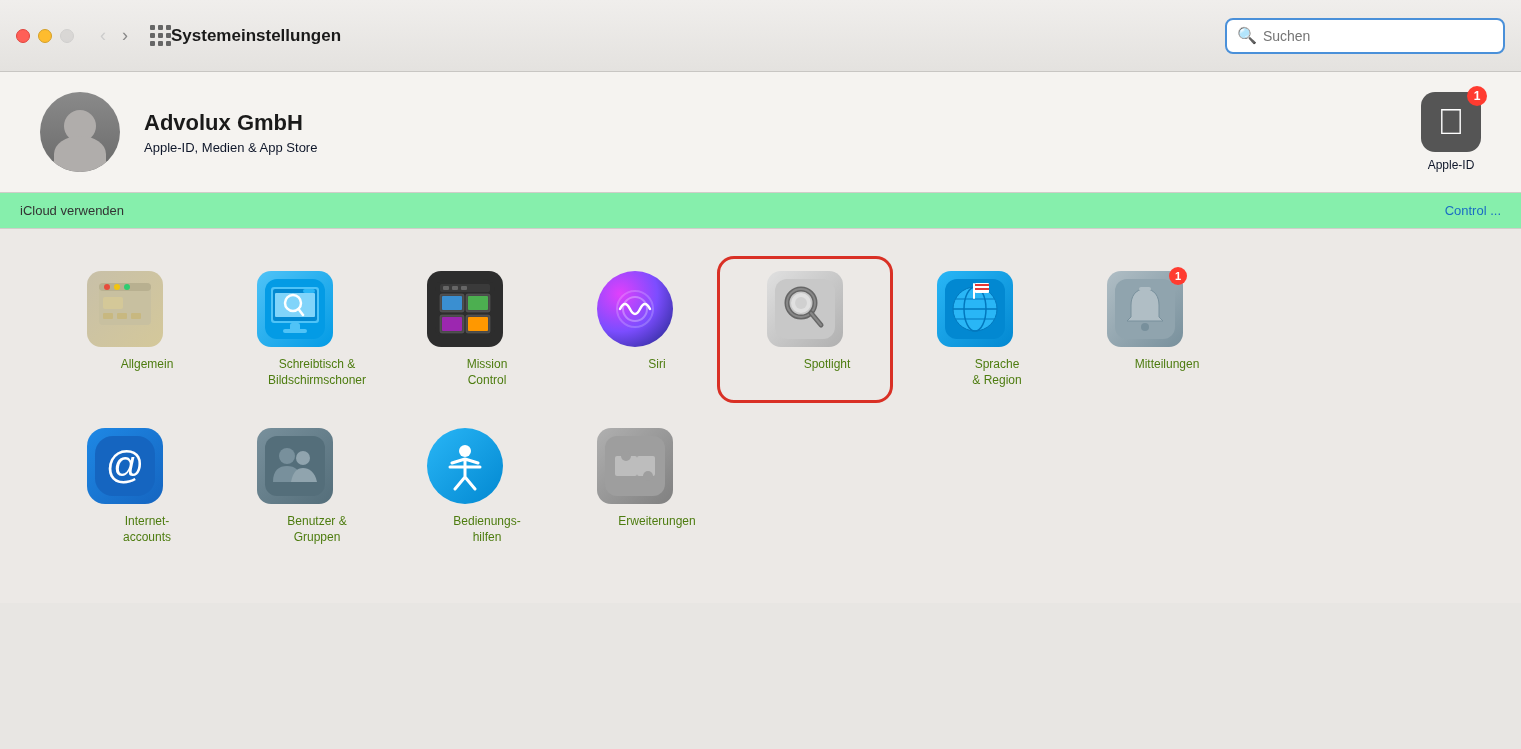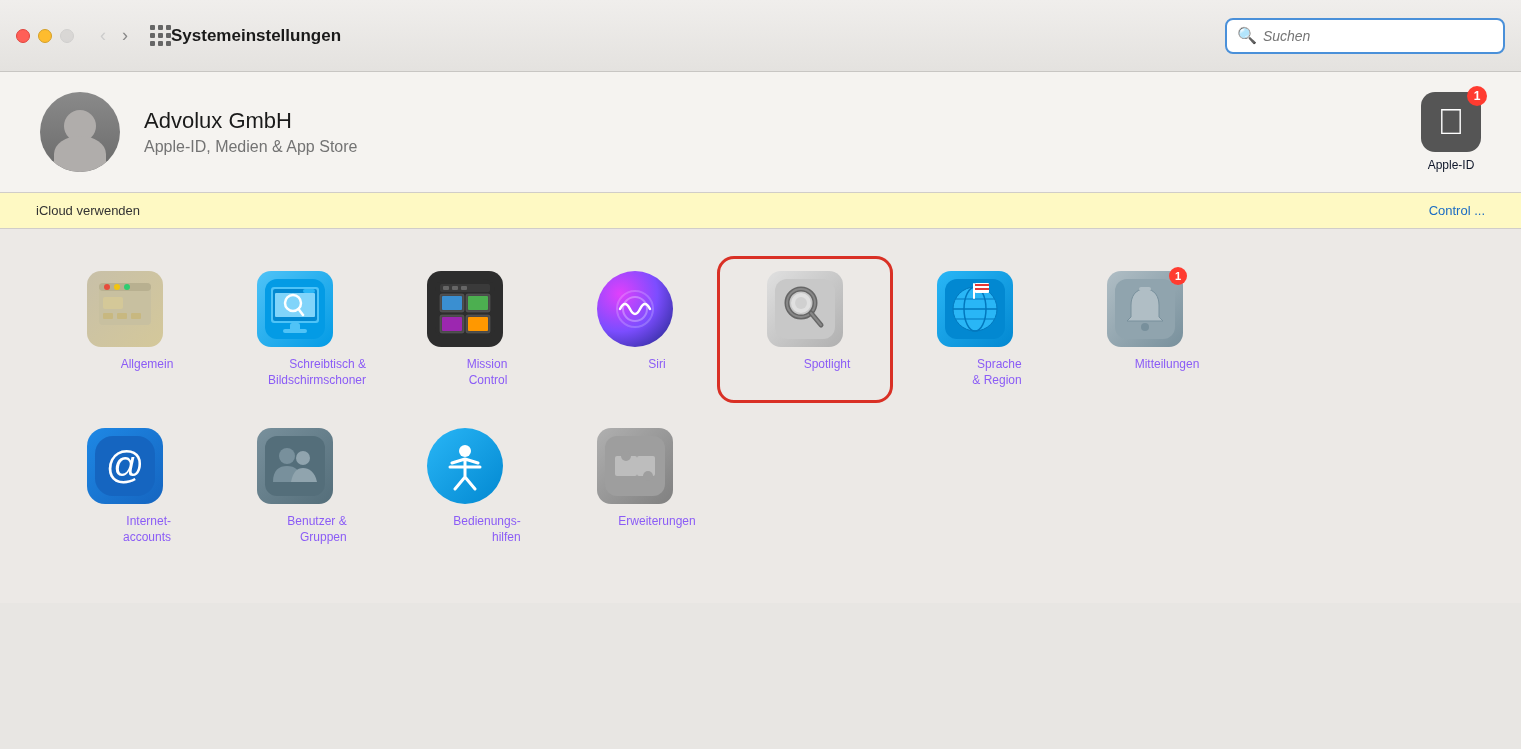--- a/index.html
+++ b/index.html
@@ -95,21 +95,20 @@
       font-size: 16px;
     }
 
     .search-input {
       border: none;
       outline: none;
       font-size: 14px;
       color: #999;
       background: transparent;
       flex: 1;
-      font-style: italic;
     }
 
     
     .profile-section {
       background: #f5f3f0;
       padding: 20px 40px;
       display: flex;
       align-items: center;
       gap: 24px;
       border-bottom: 1px solid #d0cdc9;
@@ -156,28 +155,28 @@
       left: 50%;
       transform: translateX(-50%);
     }
 
     .profile-info {
       flex: 1;
     }
 
     .profile-name {
       font-size: 22px;
-      font-weight: 400;
+      font-weight: 700;
       color: #1a1a1a;
       margin-bottom: 4px;
     }
 
     .profile-subtitle {
-      font-size: 16px;
-      color: #737373;
+      font-size: 13px;
+      color: #0f172a;
     }
 
     .apple-id-btn {
       position: absolute;
       right: 40px;
       top: 20px;
       display: flex;
       flex-direction: column;
       align-items: center;
       gap: 6px;
@@ -217,22 +216,22 @@
       justify-content: center;
     }
 
     .apple-id-label {
       font-size: 12px;
       color: #0f172a;
     }
 
     
     .icloud-bar {
-      background: #fef9c3;
-      padding: 10px 36px;
+      background: #86efac;
+      padding: 10px 20px;
       display: flex;
       justify-content: space-between;
       align-items: center;
       border-bottom: 1px solid #d0cdc9;
     }
 
     .icloud-text {
       font-size: 13px;
       color: #333;
     }
@@ -277,22 +276,22 @@
       height: 76px;
       display: flex;
       align-items: center;
       justify-content: center;
       border-radius: 16px;
       font-size: 46px;
     }
 
     .icon-label {
       font-size: 12px;
-      color: #8b5cf6;
-      text-align: right;
+      color: #4d7c0f;
+      text-align: center;
       line-height: 1.3;
       margin-left: 44px;
     }
 
     
     .icon-allgemein {
       background: linear-gradient(135deg, #c8c0a8, #d4c89a);
       border-radius: 14px;
       position: relative;
       overflow: hidden;

